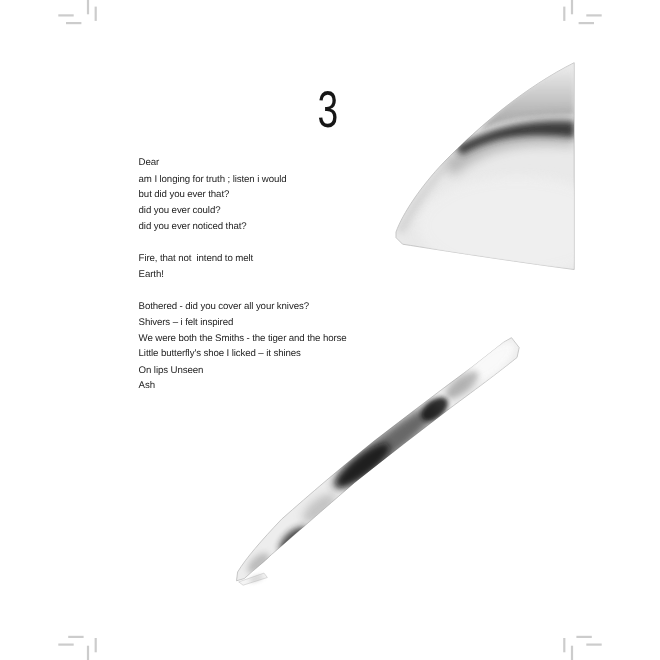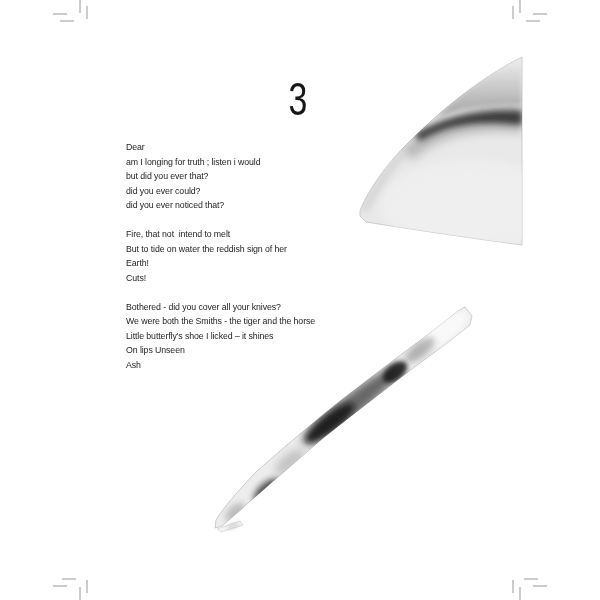--- a/index.html
+++ b/index.html
@@ -55,25 +55,24 @@
   <div class="page-number">3</div>
 
   <div class="poem">
       <div class="poem-line">Dear</div>
       <div class="poem-line">am I longing for truth ; listen i would</div>
       <div class="poem-line">but did you ever that?</div>
       <div class="poem-line">did you ever could?</div>
       <div class="poem-line">did you ever noticed that?</div>
       <div class="poem-gap"></div>
       <div class="poem-line">Fire, that not  intend to melt</div>
-      <div class="poem-line">But to tide on water the reddish sign of her</div>
       <div class="poem-line">Earth!</div>
-      <div class="poem-line">Cuts!</div>
       <div class="poem-gap"></div>
       <div class="poem-line">Bothered - did you cover all your knives?</div>
+      <div class="poem-line">Shivers – i felt inspired</div>
       <div class="poem-line">We were both the Smiths - the tiger and the horse</div>
       <div class="poem-line">Little butterfly's shoe I licked – it shines</div>
       <div class="poem-line">On lips Unseen</div>
       <div class="poem-line">Ash</div>
     </div>
 
   <svg class="art" style="left:350px;top:50px" width="175" height="202" viewBox="350 50 175 202">
     <defs>
       <clipPath id="wingClip">
         <path d="M 522,57 C 478,79 436,114 403,148 C 383,169 366,194 360,211 L 360,216 L 366,222 C 404,228 462,237 522,245 Z"></path>

